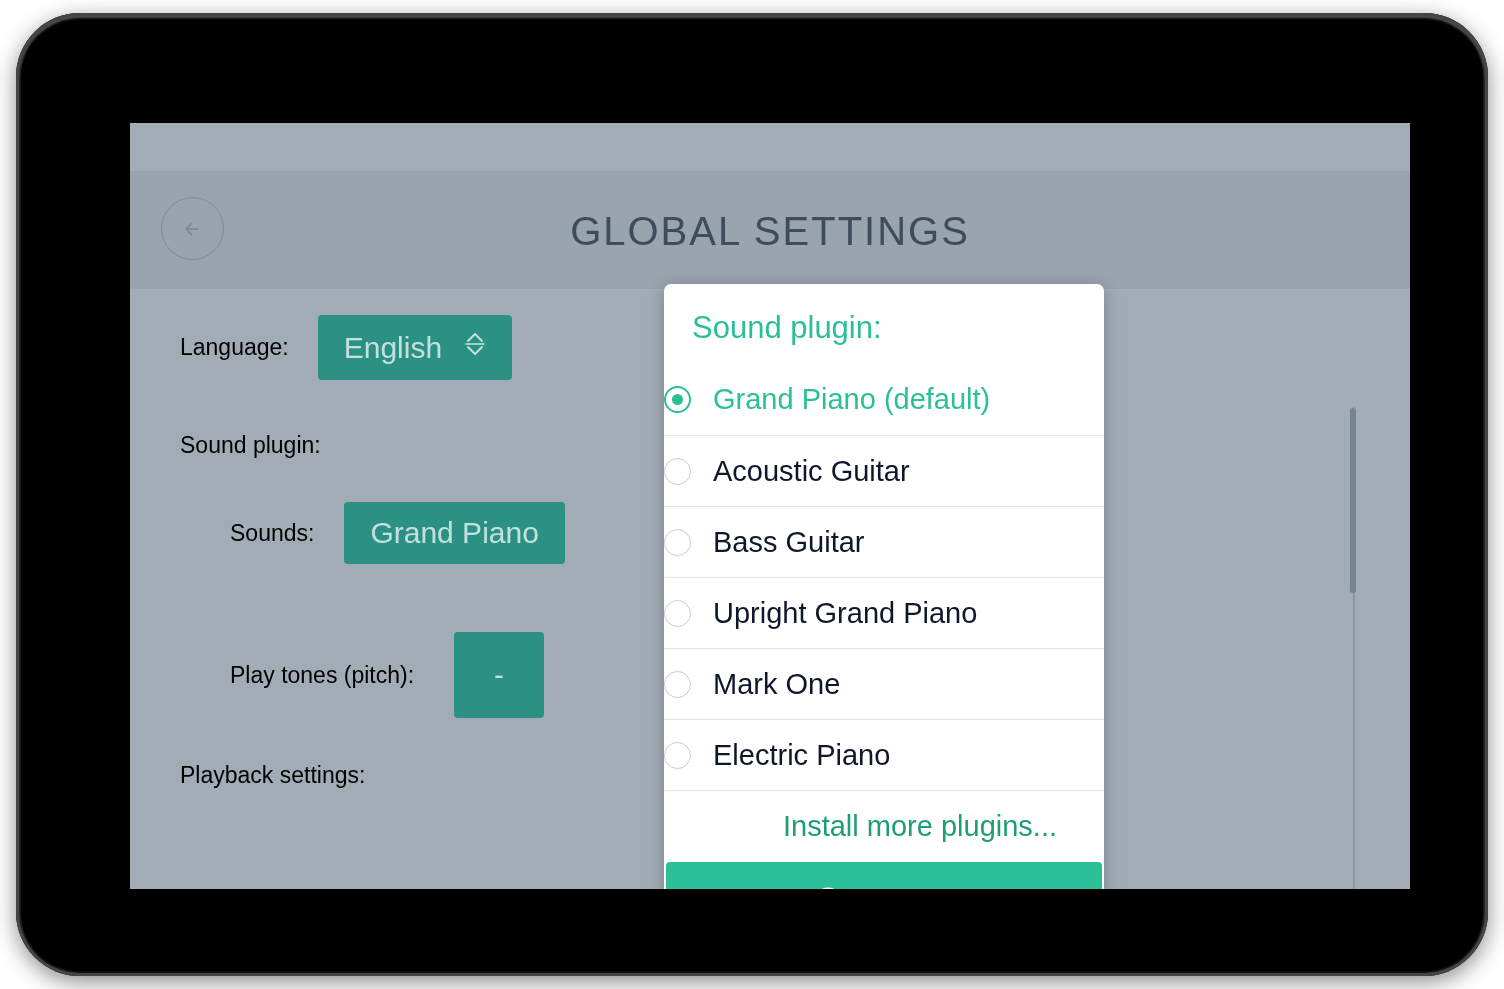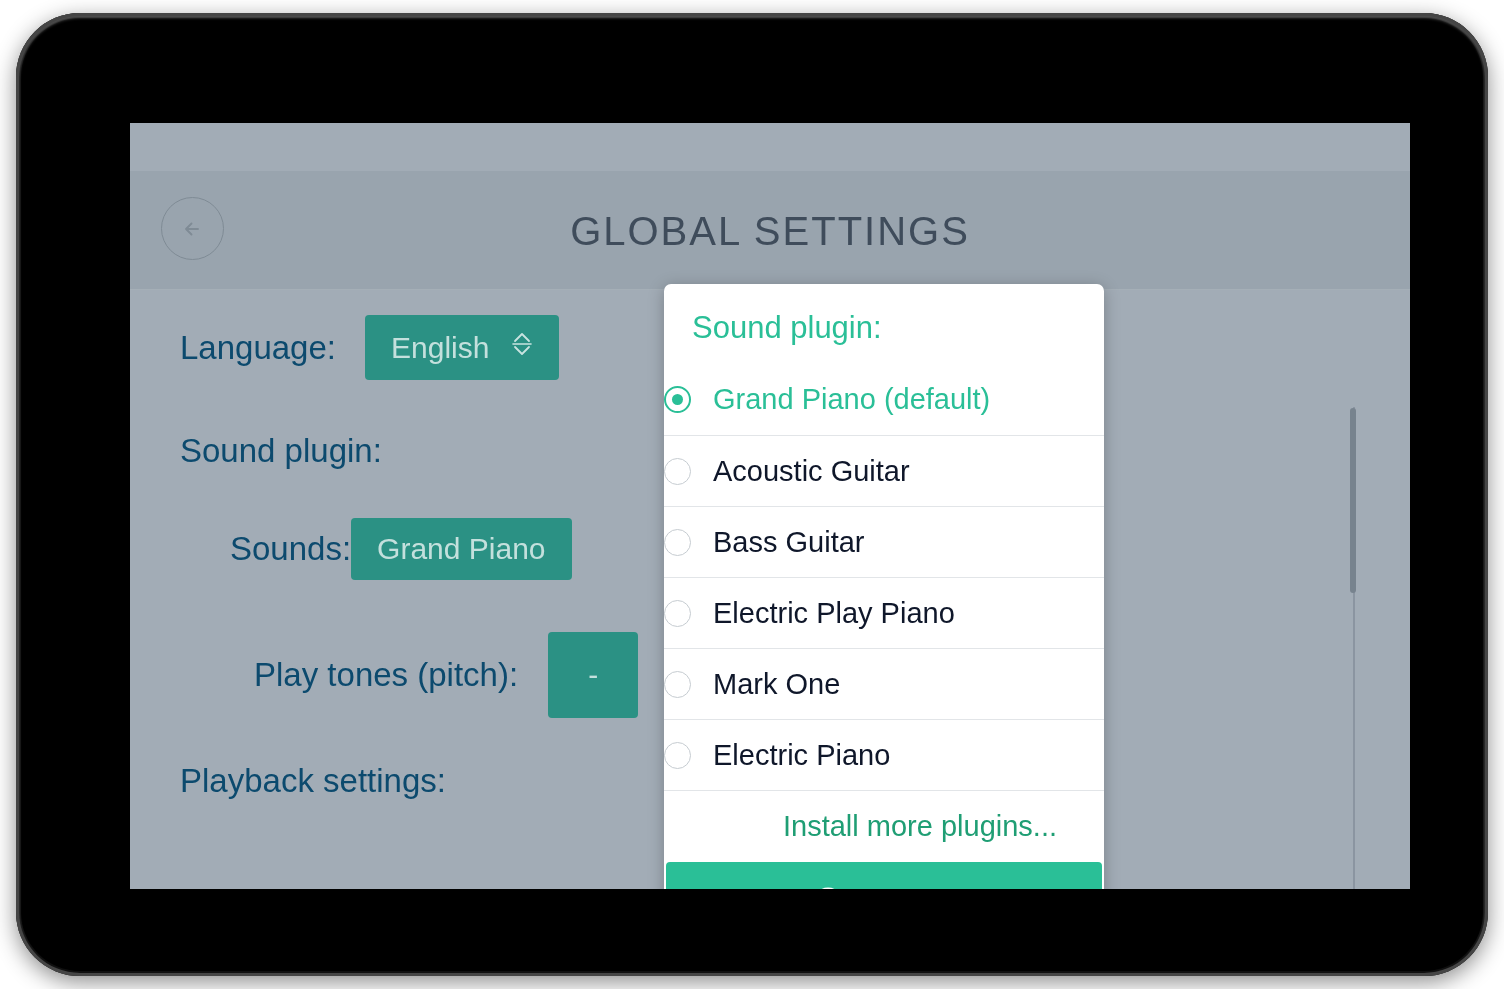--- a/index.html
+++ b/index.html
@@ -98,42 +98,42 @@
     top: 119px;
     right: 0;
     bottom: 0;
   }
   .setting-row {
     position: absolute;
     display: flex;
     align-items: center;
   }
   .setting-label {
-    font-size: 33px;
-    color: #0c4a6e;
+    font-size: 23px;
+    color: #000000;
     white-space: nowrap;
   }
   .value-button {
     background: #2b9184;
     color: rgba(255,255,255,0.72);
     border-radius: 4px;
     font-size: 30px;
     padding: 14px 26px;
     display: flex;
     align-items: center;
     gap: 22px;
     white-space: nowrap;
     box-sizing: border-box;
   }
   .stepper-glyph { display: block; }
 
   .row-language { left: 50px; top: 73px; gap: 29px; }
   .row-soundplugin-head { left: 50px; top: 190px; }
-  .row-sounds { left: 100px; top: 276px; }
-  .row-playtones { left: 100px; top: 390px; gap: 30px; margin-left: 24px; }
+  .row-sounds { left: 100px; top: 260px; gap: 30px; }
+  .row-playtones { left: 100px; top: 390px; gap: 40px; }
   .row-playback-head { left: 50px; top: 520px; }
 
   .tone-button {
     background: #2b9184;
     border-radius: 4px;
     width: 90px;
     height: 86px;
     color: rgba(255,255,255,0.72);
     font-size: 30px;
     display: flex;
@@ -336,21 +336,21 @@
           <span class="option-label">Acoustic Guitar</span>
         </div>
 
         <div class="option-row">
           <span class="radio"></span>
           <span class="option-label">Bass Guitar</span>
         </div>
 
         <div class="option-row">
           <span class="radio"></span>
-          <span class="option-label">Electric Play Piano</span>
+          <span class="option-label">Upright Grand Piano</span>
         </div>
 
         <div class="option-row">
           <span class="radio"></span>
           <span class="option-label">Mark One</span>
         </div>
 
         <div class="option-row">
           <span class="radio"></span>
           <span class="option-label">Electric Piano</span>

